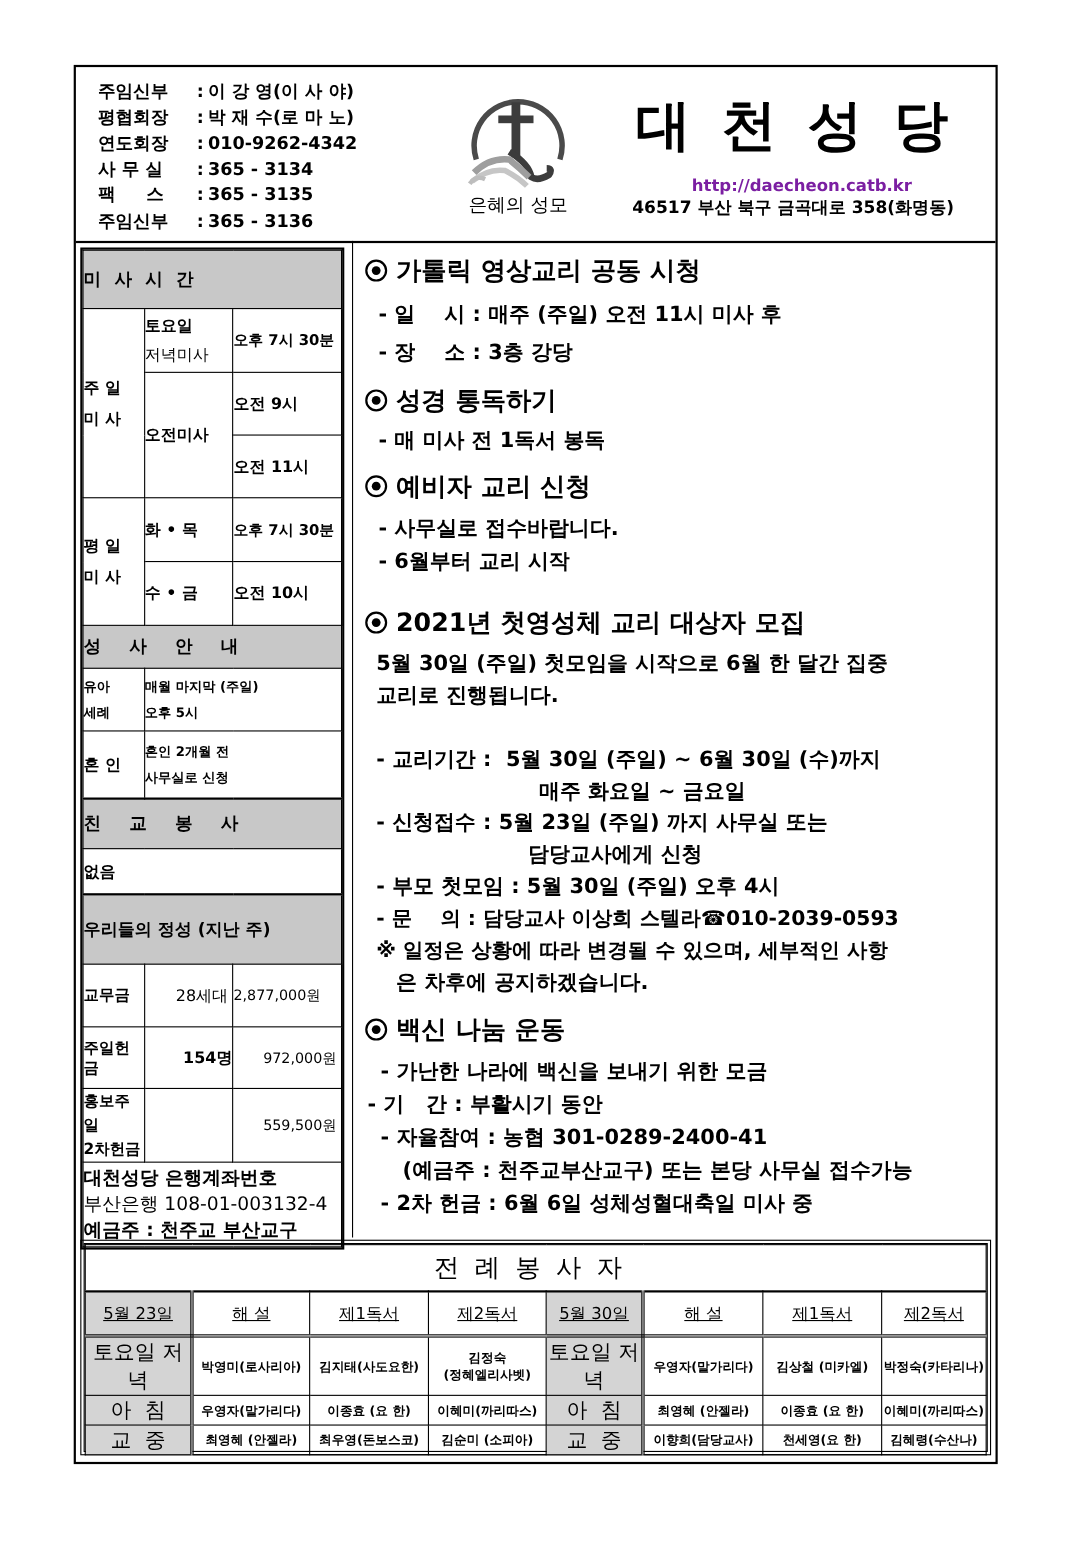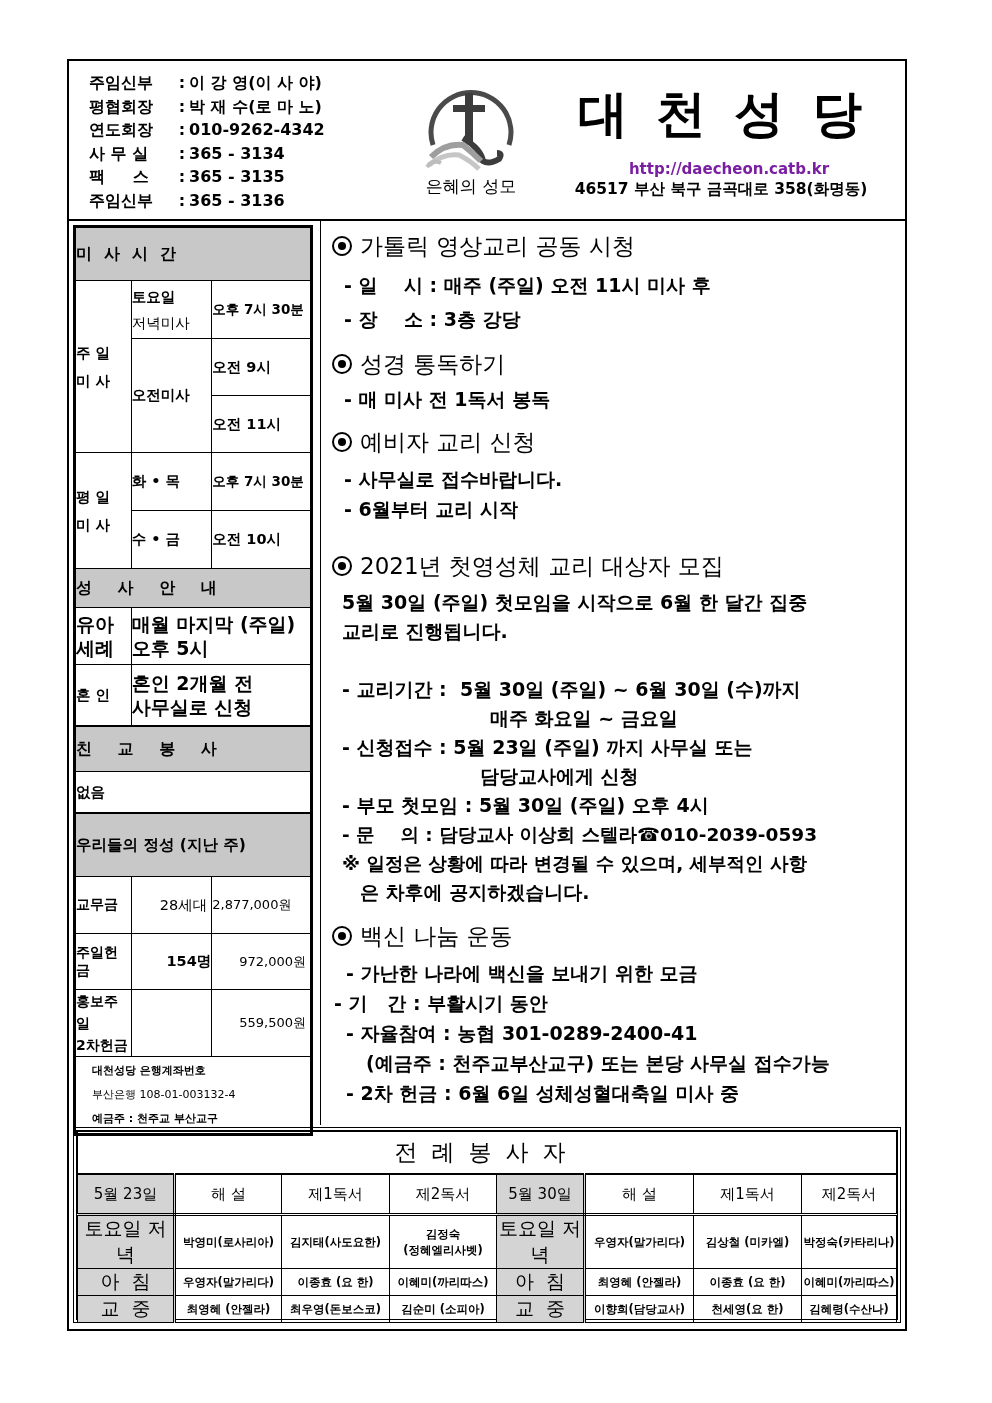--- a/index.html
+++ b/index.html
@@ -21,39 +21,39 @@
 
   
   .leftcol { position: absolute; left: 0; top: 158px; width: 251px; height: 906px; border-right: 1px solid #000; }
   .lbox { position: absolute; left: 4px; top: 6px; width: 240px; border: 2px solid #000; box-sizing: border-box; }
   table { border-collapse: collapse; }
   .lt { width: 100%; font-size: 14.5px; font-weight: bold; }
   .lt td { border: 1px solid #000; text-align: left; padding: 0; }
   .lt .hdr { background: #c8c8c8; font-size: 16px; letter-spacing: 12px; font-weight: bold; }
   .lt .hdr2 { background: #c8c8c8; font-size: 15.5px; font-weight: bold; }
   .lt .thick-top td { border-top: 2px solid #000; }
-  .lt .small { font-size: 19px; line-height: 24px; }
+  .lt .small { font-size: 12px; line-height: 24px; }
 
   
   .rightcol { position: absolute; left: 251px; top: 158px; width: 585px; height: 906px; }
-  .sec-title { position: absolute; font-size: 23px; font-weight: normal; white-space: nowrap; }
+  .sec-title { position: absolute; font-size: 23px; font-weight: bold; white-space: nowrap; }
   .sec-line { position: absolute; font-size: 19px; font-weight: bold; white-space: nowrap; }
   .bullet { display: inline-block; width: 20px; height: 20px; border: 2px solid #000; border-radius: 50%; box-sizing: border-box; position: relative; vertical-align: -2px; margin-right: 8px; }
   .bullet::after { content: ""; position: absolute; left: 4px; top: 4px; width: 8px; height: 8px; background: #000; border-radius: 50%; }
 
   
   .bottom { position: absolute; left: 4px; top: 1066px; width: 828px; height: 196px; border: 3px double #000; box-sizing: border-box; border-width: 4px; }
   .bt { width: 100%; height: 100%; font-size: 12px; }
   .bt td { border: 1px solid #000; text-align: center; padding: 0; }
   .bt .title-row td { font-size: 23px; letter-spacing: 14px; height: 41px; border-bottom: 2px solid #000; }
   .bt .hd td { font-size: 15px; height: 38px; }
   .bt .gray { background: #d4d4d4; font-size: 19px; }
   .bt .name { font-weight: bold; font-size: 11.5px; }
   .bt .dbl-right { border-right: 3px double #000; }
-  .bt .dbl-bottom td { border-bottom: 3px double #000; }
+  .bt .dbl-bottom td { border-bottom: 3px double #000; text-decoration: underline; }
 </style>
 </head>
 <body>
 
 <div class="page">
 
   <div class="header">
     <div class="contacts">
       <div class="row">
           <span class="lbl">주임신부</span>
@@ -167,21 +167,21 @@
           <td style="height:55px;font-size:14px">주일헌금</td>
           <td style="text-align:right;padding-right:0">154명</td>
           <td style="text-align:right;padding-right:4px;font-size:13px;font-weight:normal">972,000원</td>
         </tr>
         <tr>
           <td style="height:54px;font-size:14px;line-height:22px"><span>홍보주일</span><br><span>2차헌금</span></td>
           <td></td>
           <td style="text-align:right;padding-right:4px;font-size:13px;font-weight:normal">559,500원</td>
         </tr>
         <tr>
-          <td colspan="3" style="font-size:11px;line-height:24px;padding:2px 16px">
+          <td colspan="3" style="font-size:17px;line-height:24px;padding:2px 0">
             <span>대천성당 은행계좌번호</span><br>
             <span style="font-weight:normal">부산은행 108-01-003132-4</span><br>
             <span>예금주 : 천주교 부산교구</span>
           </td>
         </tr>
       </tbody>
         </table>
     </div>
   </div>
 

